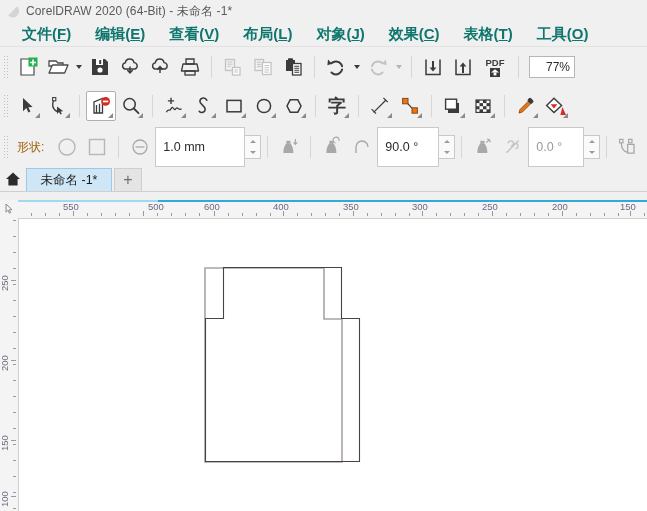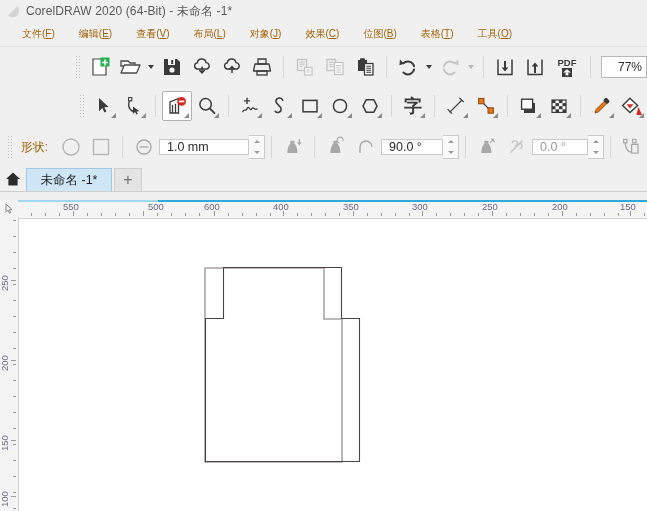--- a/index.html
+++ b/index.html
@@ -22,29 +22,30 @@
     position:relative;
   }
   .title-text{font-size:12px;color:#5a5a5a;letter-spacing:.1px;}
 
   
   .menubar{
     height:24px;background:#f0f0f0;display:flex;align-items:center;
     padding-left:10px;box-sizing:border-box;
   }
   .menu-item{
-    padding:3px 12px;font-size:10px;color:#a16207;cursor:default;
+    padding:3px 12px;font-size:15px;color:#0f766e;cursor:default;
     white-space:nowrap;
+    font-weight:bold;
   }
   .menu-item .mn{text-decoration:underline;}
 
   
   .toolbar{
     background:#f0f0f0;display:flex;align-items:center;
-    box-sizing:border-box;position:relative;justify-content:flex-end;
+    box-sizing:border-box;position:relative;
   }
   .grip{
     width:8px;height:26px;margin:0 3px 0 2px;flex:0 0 auto;
     background-image:radial-gradient(#b9b9b9 0.8px, transparent 0.9px);
     background-size:3px 3px;background-position:1px 1px;
     opacity:.9;
   }
   .tb-main{height:40px;border-top:1px solid #e2e2e2;}
   .tb-tools{height:40px;}
   .tb-prop{height:42px;}
@@ -73,21 +74,21 @@
   .zoombox{
     width:46px;height:22px;background:#fff;border:1px solid #b6b6b6;
     display:flex;align-items:center;justify-content:flex-end;
     padding-right:4px;box-sizing:border-box;font-size:12px;color:#2b2b2b;
     margin-left:4px;
   }
 
   
   .plabel{font-size:12px;color:#a16207;margin:0 8px 0 4px;white-space:nowrap;}
   .numbox{
-    height:16px;background:#fff;border:1px solid #c9c9c9;
+    height:40px;background:#fff;border:1px solid #c9c9c9;
     display:flex;align-items:center;box-sizing:border-box;
     padding-left:7px;font-size:12.5px;color:#2b2b2b;
   }
   .numbox.w1{width:90px;}
   .numbox.w2{width:62px;}
   .numbox.w3{width:56px;}
   .numbox.dim{color:#9a9a9a;}
   .spin{
     width:16px;height:24px;border:1px solid #c9c9c9;border-left:none;
     background:#fafafa;display:flex;flex-direction:column;
@@ -171,21 +172,20 @@
     <span class="title-text">CorelDRAW 2020 (64-Bit) - 未命名 -1*</span>
   </div>
 
   <div class="menubar">
     <div class="menu-item"><span>文件</span>(<span class="mn">F</span>)</div>
     <div class="menu-item"><span>编辑</span>(<span class="mn">E</span>)</div>
     <div class="menu-item"><span>查看</span>(<span class="mn">V</span>)</div>
     <div class="menu-item"><span>布局</span>(<span class="mn">L</span>)</div>
     <div class="menu-item"><span>对象</span>(<span class="mn">J</span>)</div>
     <div class="menu-item"><span>效果</span>(<span class="mn">C</span>)</div>
-    <div class="menu-item"><span>位图</span>(<span class="mn">B</span>)</div>
     <div class="menu-item"><span>表格</span>(<span class="mn">T</span>)</div>
     <div class="menu-item"><span>工具</span>(<span class="mn">O</span>)</div>
   </div>
 
   <div class="toolbar tb-main">
     <div class="grip"></div>
 
     <div class="tbtn">
       <svg width="22" height="22" viewBox="0 0 22 22">
         <path d="M4 3 h9 l4 4 v12 h-13 z" fill="#fff" stroke="#4a4a4a" stroke-width="1.2"></path>

